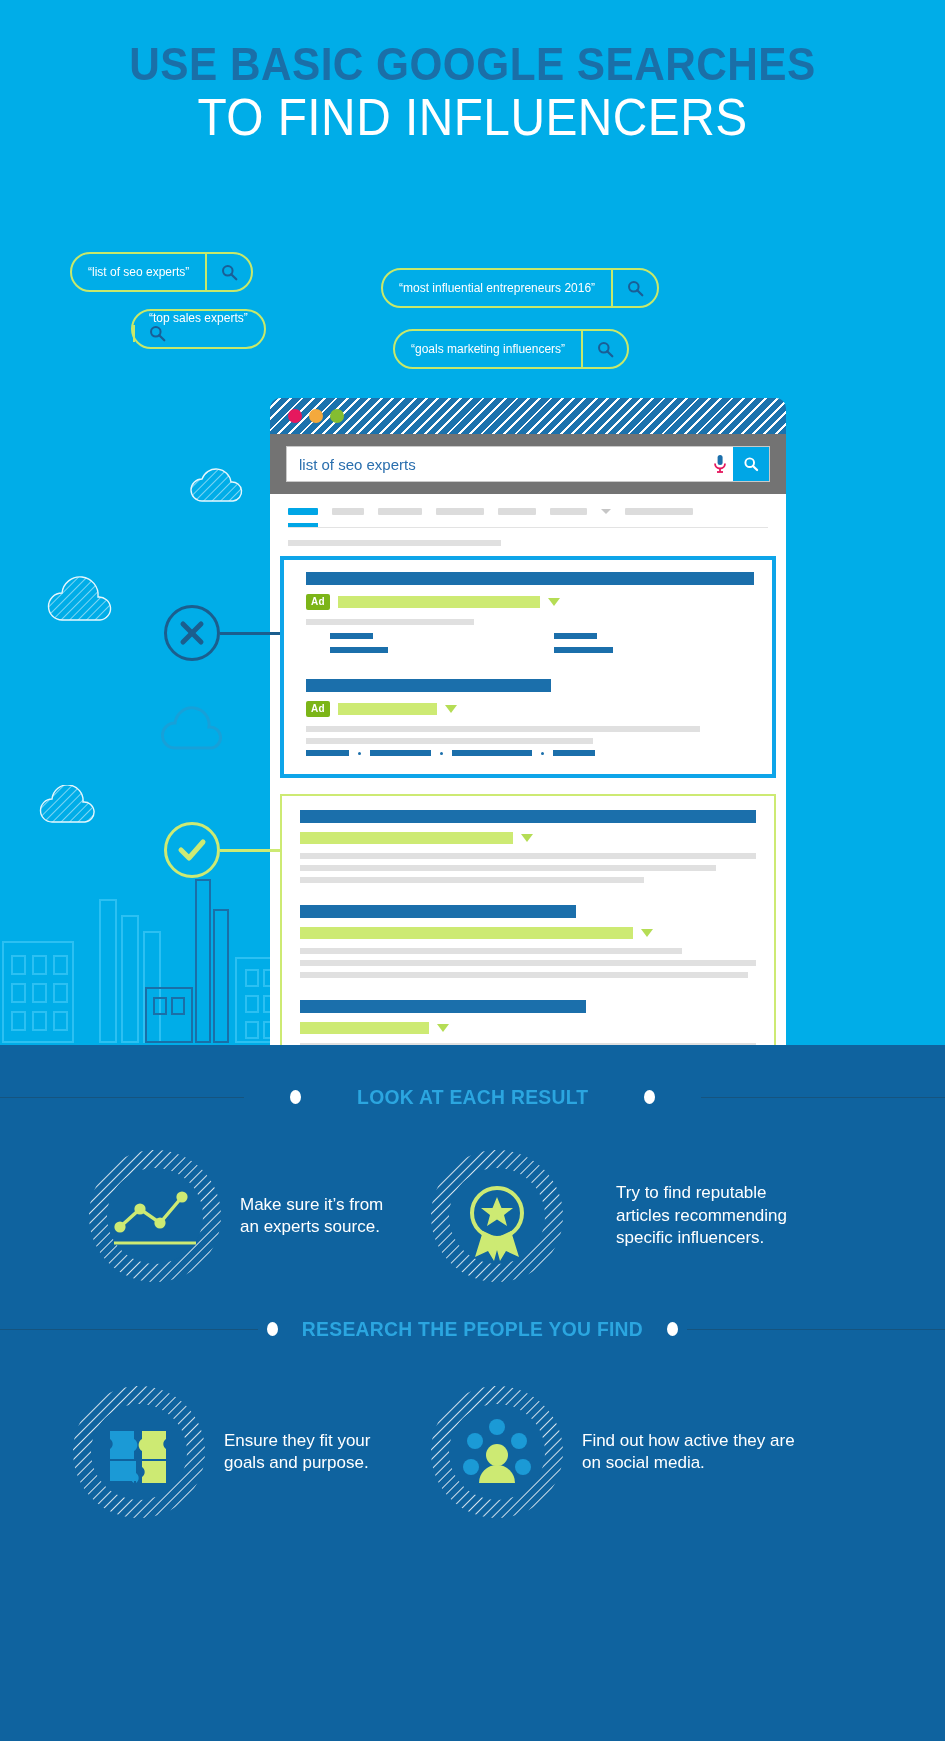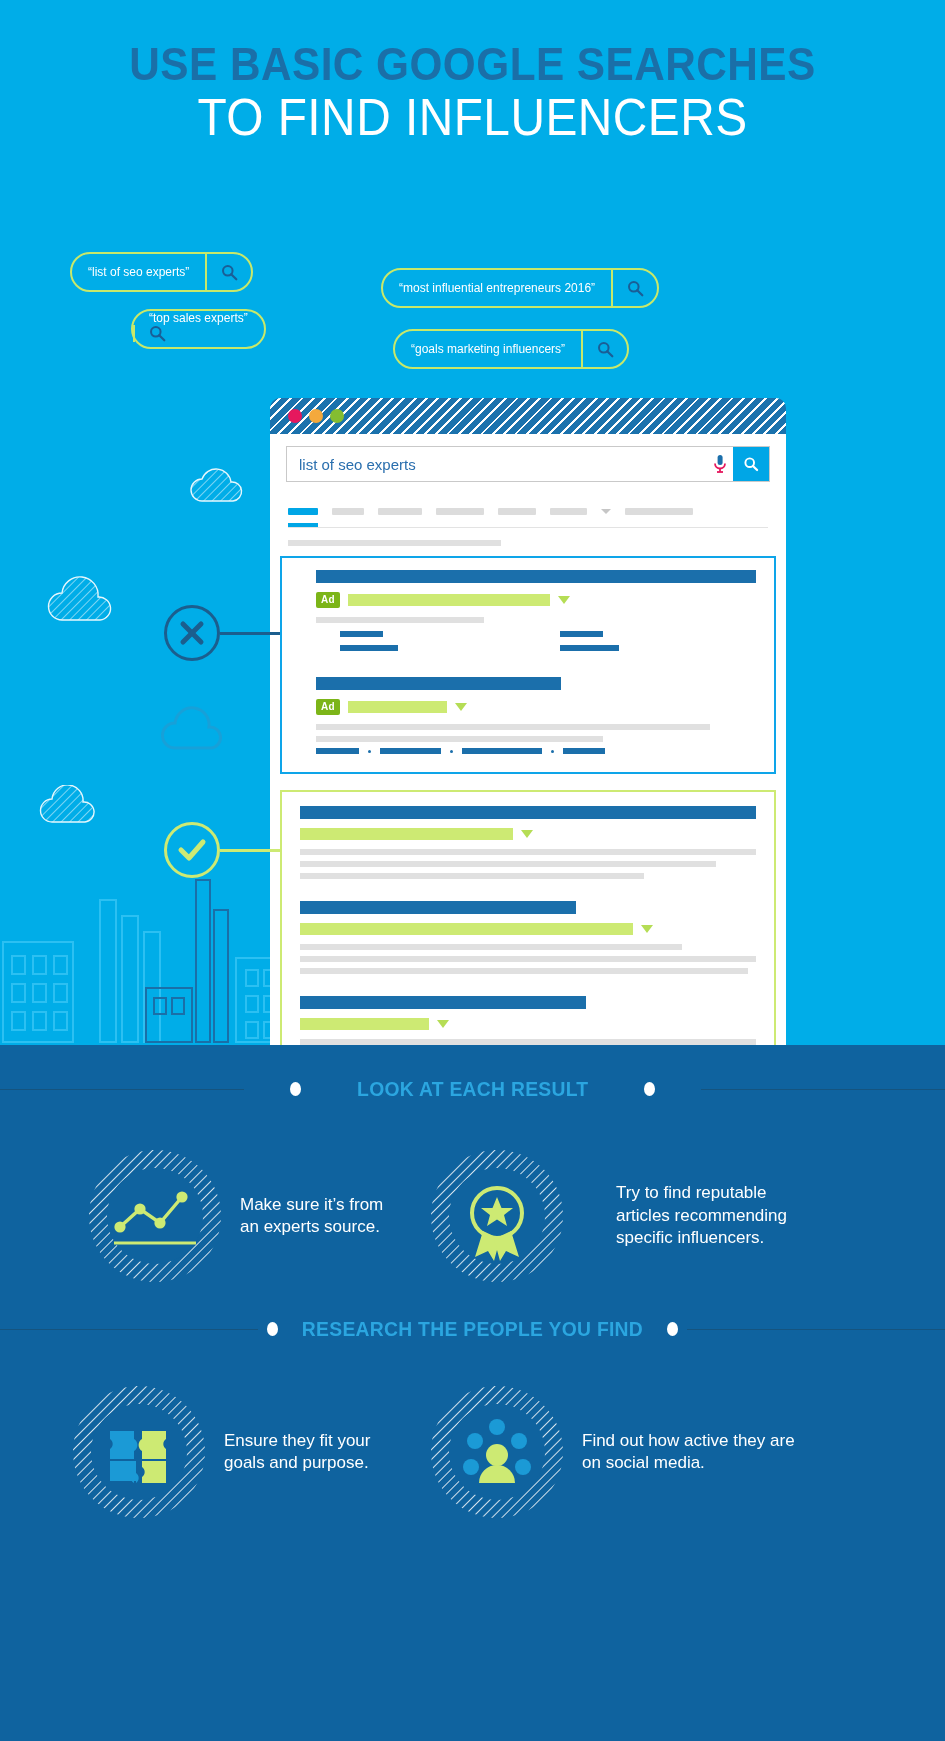--- a/index.html
+++ b/index.html
@@ -64,40 +64,40 @@
   .sky{position:absolute;left:0;bottom:0;}
 
   
   .browser{position:absolute;left:270px;top:398px;width:516px;}
   .bar{
     height:36px;background:#1b72ad;border-radius:10px 10px 0 0;position:relative;overflow:hidden;
     background-image:repeating-linear-gradient(135deg,#1b72ad 0 6px,#ffffff 6px 8px);
   }
   .dots{position:absolute;left:18px;top:11px;display:flex;gap:7px;z-index:2;}
   .dots i{width:14px;height:14px;border-radius:50%;display:block;}
-  .chrome{background:#ffffff;padding:12px 16px;}
+  .chrome{background:#737373;padding:12px 16px;}
   .sbox{display:flex;align-items:stretch;background:#fff;border:1px solid #c9c9c9;height:34px;}
   .sbox .sinput{
     flex:1;display:flex;align-items:center;padding-left:12px;color:#2a6fae;font-size:15px;
   }
   .mic{width:26px;display:flex;align-items:center;justify-content:center;}
   .sgo{width:36px;background:#00a6e6;display:flex;align-items:center;justify-content:center;}
 
   .page-body{background:#fff;padding:0;position:relative;}
   .navrow{display:flex;align-items:center;gap:14px;padding:14px 18px 0 18px;}
   .navrow .tab{height:7px;border-radius:1px;}
   .navrow .tab.active{background:#00a6e6;width:30px;}
   .navrow .tab.g{background:#dcdcdc;}
   .caret{width:0;height:0;border-left:5px solid transparent;border-right:5px solid transparent;border-top:5px solid #c6c6c6;}
   .under{height:4px;width:30px;background:#00a6e6;margin:8px 0 0 18px;}
   .hairline{height:1px;background:#e3e3e3;margin:0 18px;}
   .statline{height:6px;background:#e0e0e0;margin:12px 18px 0 18px;width:213px;}
 
   
-  .adsbox{margin:10px 10px 0 10px;border:2px solid #0ea5e9;padding:12px 0 14px 16px;}
+  .adsbox{margin:10px 10px 0 10px;border:4px solid #0ea5e9;padding:12px 0 14px 4px;}
   .orgbox{margin:16px 10px 0 10px;border:2px solid #cdea73;padding:14px 0 16px 0;}
 
   .res{padding:0 18px;margin-bottom:4px;}
   .tbar{height:13px;background:#1b6fab;margin-bottom:9px;}
   .urlrow{display:flex;align-items:center;gap:8px;margin-bottom:9px;}
   .adtag{
     background:#7cb518;color:#fff;font-size:10px;font-weight:bold;line-height:1;
     padding:3px 5px;border-radius:2px;letter-spacing:.2px;
   }
   .ubar{height:12px;background:#cdea73;}
@@ -404,21 +404,21 @@
   <div class="bot-sec">
 
     <svg width="0" height="0" style="position:absolute">
       <defs>
         <pattern id="hatchw" width="7" height="7" patternUnits="userSpaceOnUse" patternTransform="rotate(45)">
           <line x1="0" y1="0" x2="0" y2="7" stroke="#ffffff" stroke-width="1.8" opacity=".9"></line>
         </pattern>
       </defs>
     </svg>
 
-    <div class="divider dark" style="top:32px;gap:37px;">
+    <div class="divider dark" style="top:40px;gap:37px;">
       <span class="rule"></span>
       <span class="dot"></span>
       <span class="dtext">LOOK AT EACH RESULT</span>
       <span class="dot"></span>
       <span class="rule"></span>
     </div>
 
     <div class="cardrow" style="left:70px;top:102px;">
       <div class="hatch">
         <svg width="138" height="138" viewBox="0 0 138 138">

